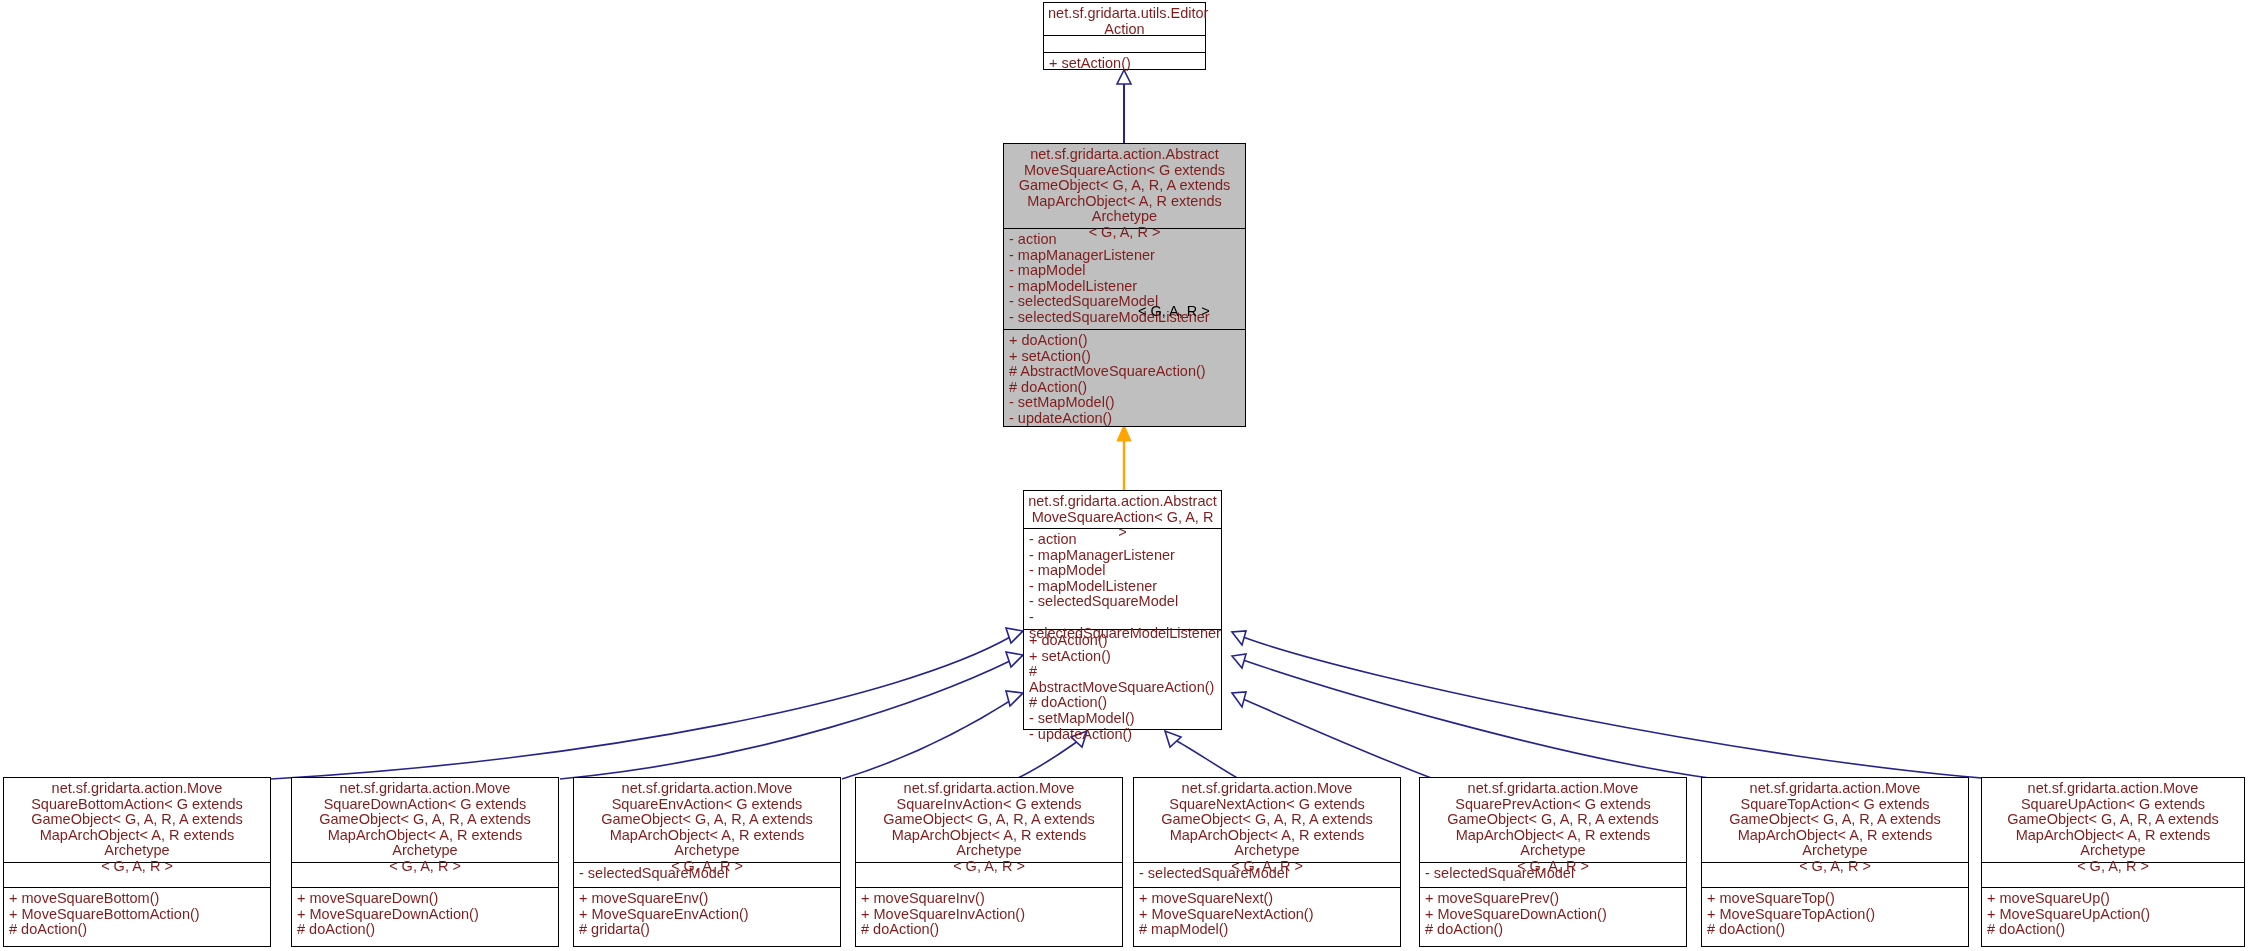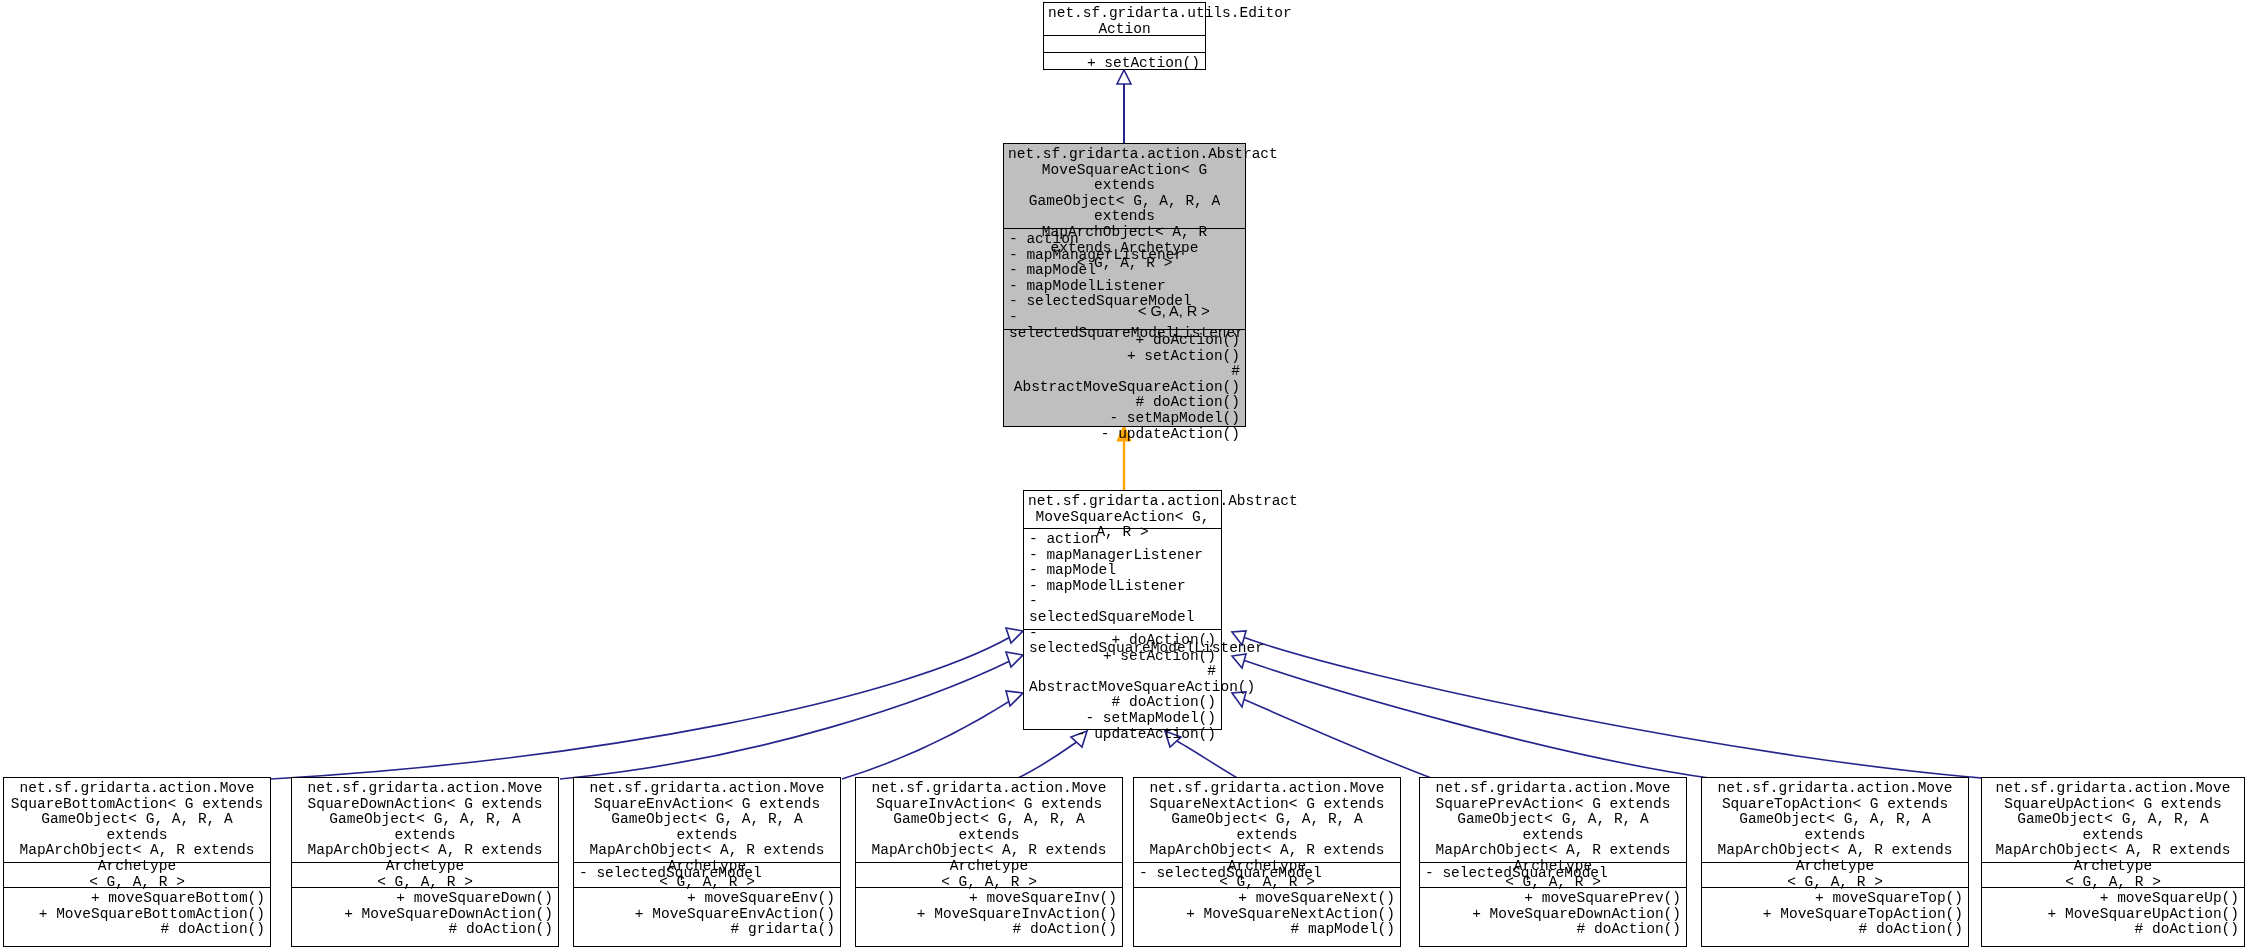--- a/index.html
+++ b/index.html
@@ -21,23 +21,22 @@
     top: 0;
     width: 2248px;
     height: 951px;
     pointer-events: none;
   }
   .uml-node {
     position: absolute;
     box-sizing: border-box;
     border: 1px solid #000000;
     background: #ffffff;
-    color: #000000;
+    color: #7f1d1d;
     z-index: 2;
-    font-family: Liberation Mono, monospace;
   }
   .uml-node.shaded {
     background: #bfbfbf;
   }
   .node-title {
     box-sizing: border-box;
     text-align: center;
     padding: 3px 4px 4px 4px;
     font-size: 14.5px;
     line-height: 15.6px;
@@ -49,21 +48,21 @@
     text-align: left;
     padding: 3px 10px 4px 5px;
     font-size: 14.5px;
     line-height: 15.6px;
     white-space: pre-line;
     border-bottom: 1px solid #000000;
     min-height: 17px;
   }
   .node-ops {
     box-sizing: border-box;
-    text-align: right;
+    text-align: left;
     padding: 3px 5px 4px 5px;
     font-size: 14.5px;
     line-height: 15.6px;
     white-space: pre-line;
     min-height: 17px;
   }
   .edge-label {
     position: absolute;
     font-size: 14.5px;
     line-height: 16px;

